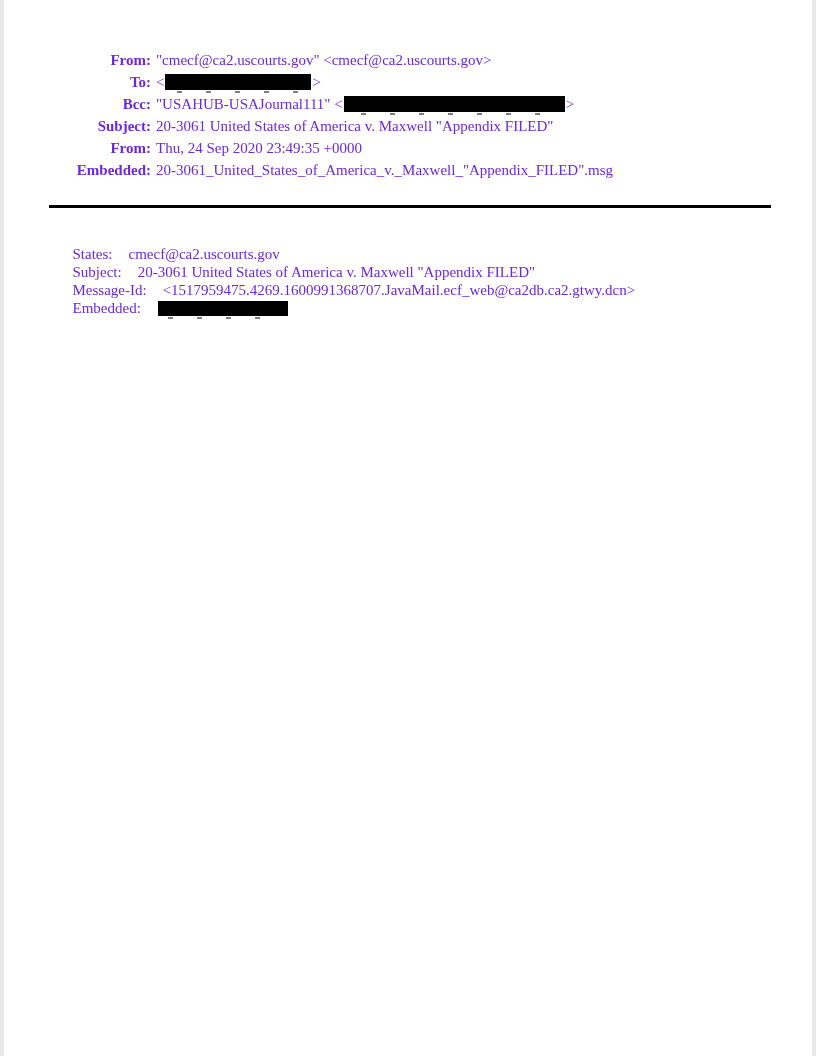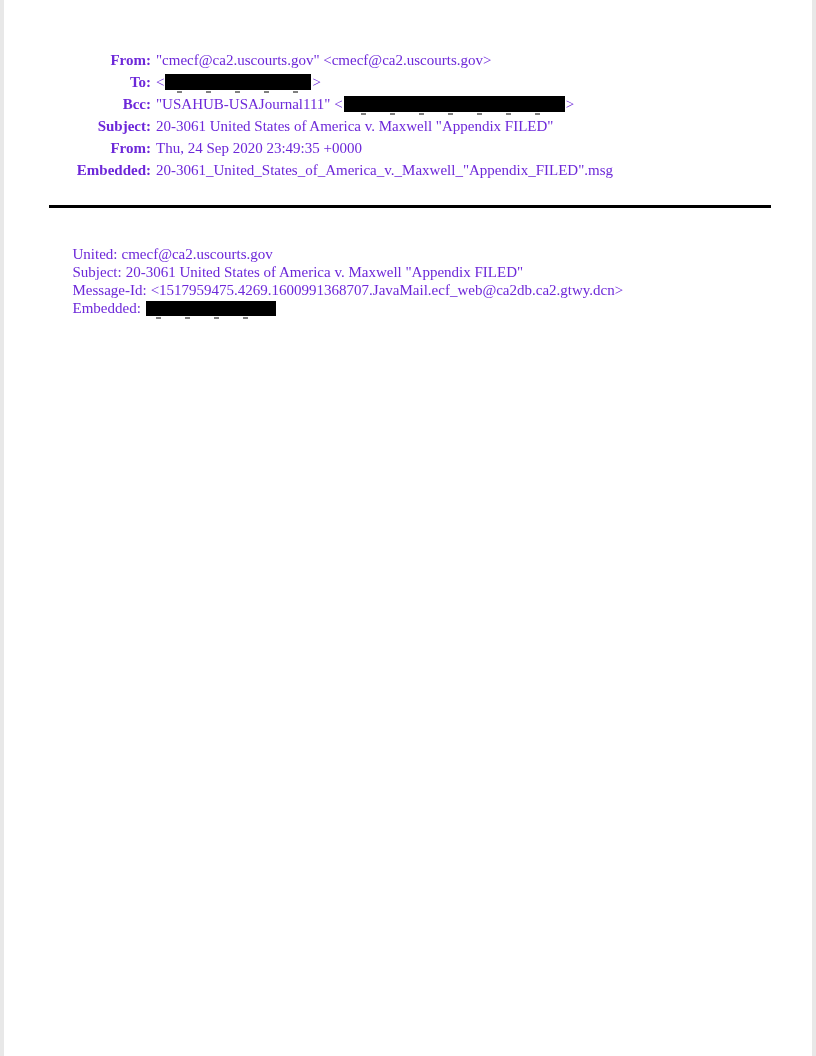--- a/index.html
+++ b/index.html
@@ -80,21 +80,21 @@
     top: 227px;
     left: 46px;
     font-size: 15px;
   }
   .dline {
     height: 18px;
     line-height: 18px;
     white-space: pre;
   }
   .dlabel { white-space: pre; }
-  .dvalue { margin-left: 4px; white-space: pre; }
+  .dvalue { margin-left: 16px; white-space: pre; }
 </style>
 </head>
 <body>
 
 <div class="page">
 
   <div class="email-header">
 
     <div class="hrow">
       <span class="hlabel">From:</span>
@@ -126,21 +126,21 @@
       <span class="hvalue">20-3061_United_States_of_America_v._Maxwell_"Appendix_FILED".msg</span>
     </div>
 
   </div>
 
   <div class="rule"></div>
 
   <div class="message-details">
 
     <div class="dline">
-      <span class="dlabel">United:</span><span class="dvalue">cmecf@ca2.uscourts.gov</span>
+      <span class="dlabel">States:</span><span class="dvalue">cmecf@ca2.uscourts.gov</span>
     </div>
 
     <div class="dline">
       <span class="dlabel">Subject:</span><span class="dvalue">20-3061 United States of America v. Maxwell "Appendix FILED"</span>
     </div>
 
     <div class="dline">
       <span class="dlabel">Message-Id:</span><span class="dvalue">&lt;1517959475.4269.1600991368707.JavaMail.ecf_web@ca2db.ca2.gtwy.dcn&gt;</span>
     </div>
 

